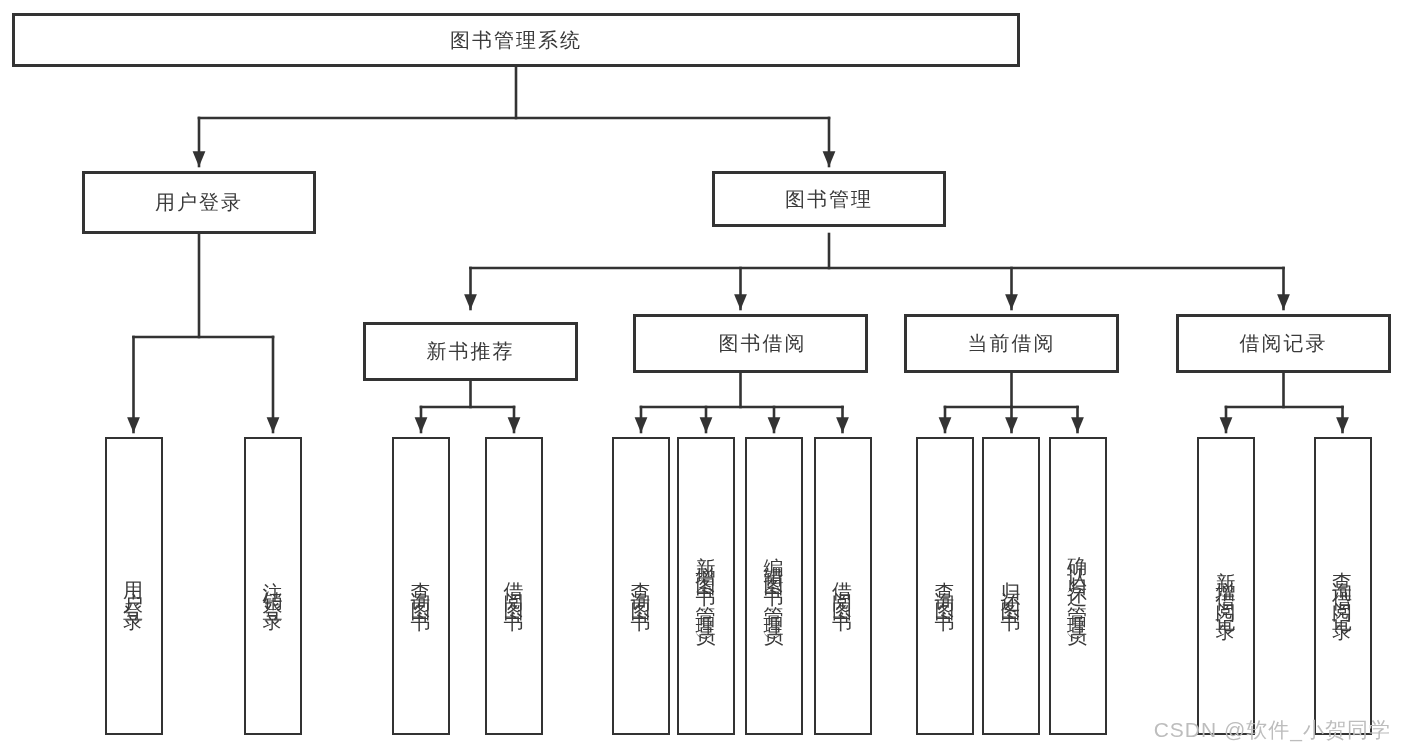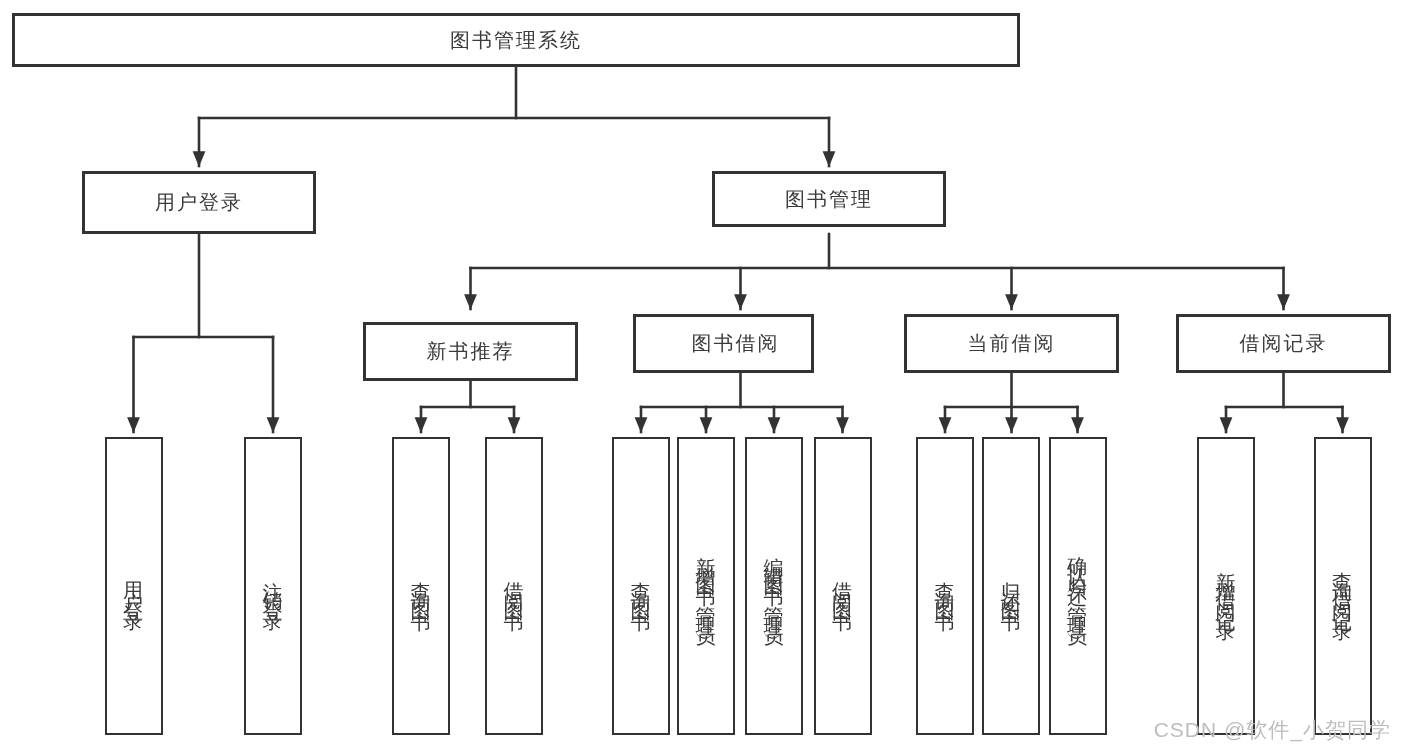--- a/index.html
+++ b/index.html
@@ -110,21 +110,21 @@
       <line x1="1342.5" y1="407" x2="1342.5" y2="432" marker-end="url(#arr)"></line>
     </g>
   </svg>
 
   <div class="node" style="left:12px; top:13px; width:1008px; height:54px;">图书管理系统</div>
 
   <div class="node" style="left:82px; top:171px; width:234px; height:63px;">用户登录</div>
   <div class="node" style="left:712px; top:171px; width:234px; height:56px;">图书管理</div>
 
   <div class="node" style="left:363px; top:314px; width:215px; height:59px;margin-top:8px;">新书推荐</div>
-  <div class="node" style="left:633px; top:314px; width:181px; height:59px;padding-left:24px;">图书借阅</div>
+  <div class="node" style="left:633px; top:314px; width:235px; height:59px;padding-left:24px;">图书借阅</div>
   <div class="node" style="left:1176px; top:314px; width:215px; height:59px;">借阅记录</div>
   <div class="node" style="left:904px; top:314px; width:215px; height:59px;">当前借阅</div>
 
   <div class="node vnode" style="left:104.5px; top:437px; width:58px; height:298px;">用户登录</div>
   <div class="node vnode" style="left:244px; top:437px; width:58px; height:298px;">注销登录</div>
 
   <div class="node vnode" style="left:392px; top:437px; width:58px; height:298px;">查询图书</div>
   <div class="node vnode" style="left:485px; top:437px; width:58px; height:298px;">借阅图书</div>
 
   <div class="node vnode" style="left:612px; top:437px; width:58px; height:298px;">查询图书</div>

